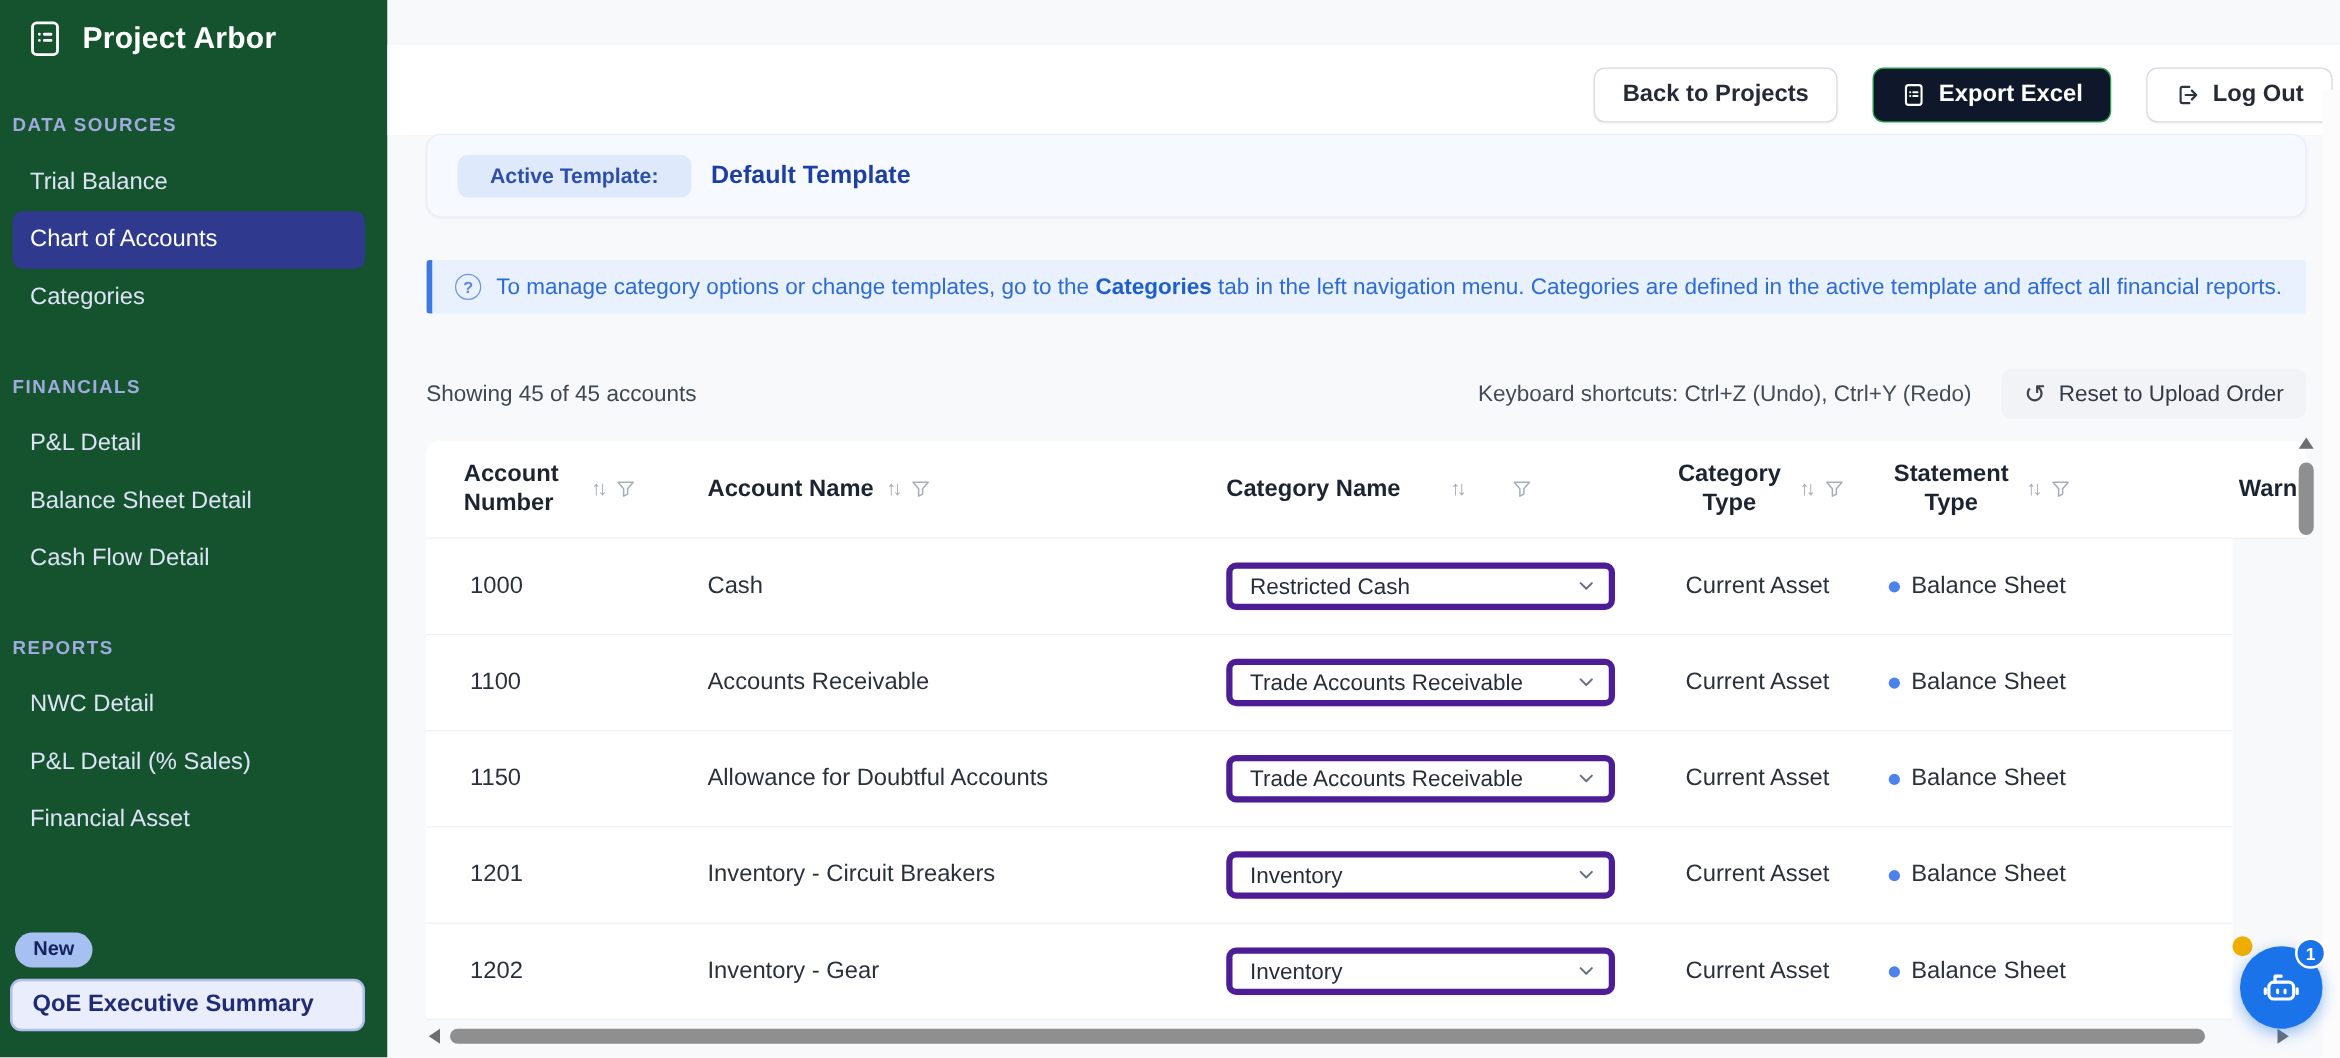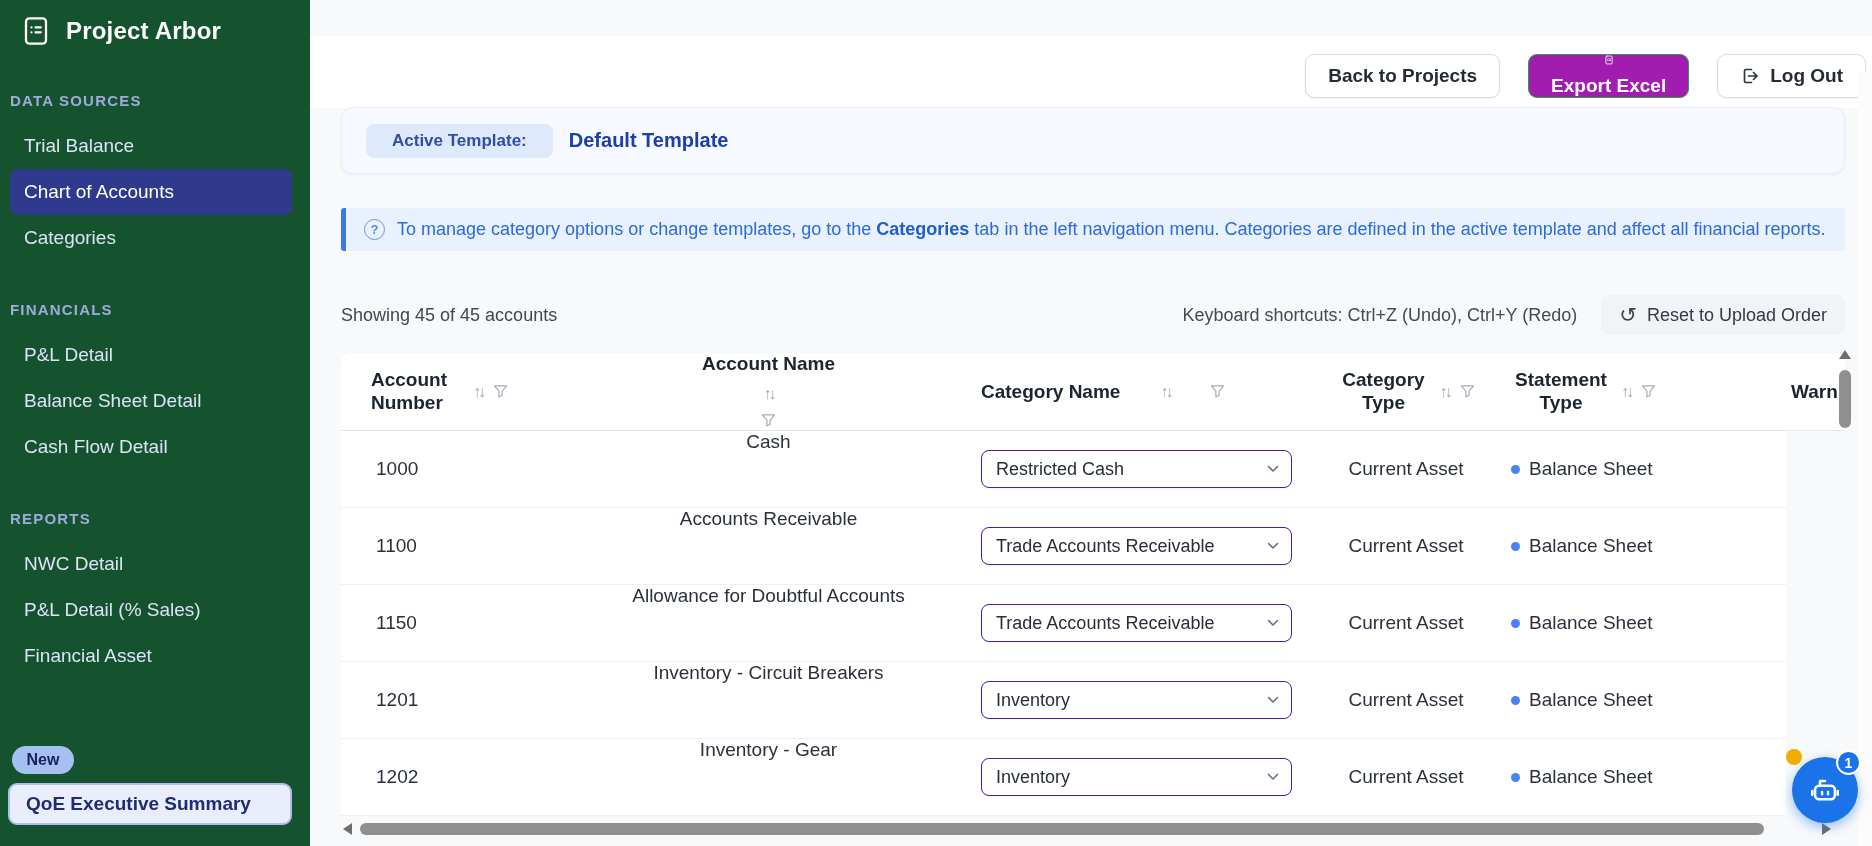--- a/index.html
+++ b/index.html
@@ -45,21 +45,21 @@
   .topbar {
     position:absolute; left:0; top:0; right:0; height:72px; background:#fff;
     display:flex; justify-content:flex-end; align-items:center; gap:28px; padding:8px 6px 0 0;margin-top:36px;
   }
   .btn {
     height:44px; border-radius:9px; display:flex; align-items:center; gap:10px;
     font-size:19px; font-weight:600; cursor:pointer; white-space:nowrap;
   }
   .btn-ghost { background:#fff; border:1px solid #d7dbe2; color:#242b36; padding:0 22px;
     box-shadow:0 1px 2px rgba(16,24,40,.05); }
-  .btn-green { background:#a21caf; border:1px solid #23a24c; color:#fff; padding:0 22px;flex-direction:column; }
+  .btn-green { background:#0f172a; border:1px solid #23a24c; color:#fff; padding:0 22px; }
   
   .template-card {
     position:absolute; left:31px; top:107px; width:1504px; height:67px;
     background:#f6f9ff; border:1px solid #e9eef9; border-radius:12px;
     box-shadow:0 1px 3px rgba(16,24,40,.05);
     display:flex; align-items:center; padding-left:24px;
   }
   .template-badge {
     background:#dfe9fc; color:#2d4fa8; font-size:17px; font-weight:600;
     padding:7px 26px; border-radius:8px;
@@ -99,33 +99,33 @@
   }
   .tbody {
     position:absolute; left:31px; top:431px; width:1445px; height:385px;
     background:#fff; overflow:hidden;
   }
   .trow { position:relative; height:77px; border-bottom:1px solid #eef1f5; }
   .hc, .tc { position:absolute; top:0; height:100%; display:flex; align-items:center; }
   .hc { font-size:19px; font-weight:600; color:#1b2430; gap:10px; }
   .tc { font-size:19px; color:#2b313c; }
   .col1 { left:0; width:200px; padding-left:30px; }
-  .col2 { left:200px; width:430px; padding-left:25px;flex-direction:column; }
+  .col2 { left:200px; width:430px; padding-left:25px; }
   .col3 { left:630px; width:330px; padding-left:10px;gap:40px; }
   .col4 { left:960px; width:210px; justify-content:center; }
   .col5 { left:1170px; width:230px; }
   .col6 { left:1400px; width:200px; padding-left:50px; }
   .tc.col1 { padding-left:35px; }
   .hlabel-wrap { width:92px; line-height:1.2; }
   .hlabel-wrap.center { text-align:center; }
   .hlabel { white-space:nowrap; }
   .sort-icon { font-size:16px; color:#a2a8b3; letter-spacing:-3px; cursor:pointer; white-space:nowrap; }
   .filter-icon { display:flex; cursor:pointer; }
   .select {
-    width:311px; height:38px; background:#fff; border:1px solid #4c1d95; border-radius:8px;
+    width:311px; height:38px; background:#fff; border:5px solid #4c1d95; border-radius:8px;
     display:flex; align-items:center; justify-content:space-between; padding:0 12px 0 14px;
     font-size:18px; color:#272e3a; box-shadow:0 1px 2px rgba(16,24,40,.04); cursor:pointer;
     white-space:nowrap;
   }
   .dot { width:9px; height:9px; border-radius:50%; background:#4c82ee; margin-right:9px; flex:0 0 auto; }
   
   .hscroll { position:absolute; left:31px; top:820px; width:1504px; height:18px; }
   .hthumb { position:absolute; left:19px; top:3px; width:1404px; height:12px; background:#8f8f8f; border-radius:6px; cursor:pointer; }
   .arrow-left { position:absolute; left:2px; top:3px; width:0; height:0;
     border-top:6px solid transparent; border-bottom:6px solid transparent; border-right:9px solid #6e6e6e; cursor:pointer; }

